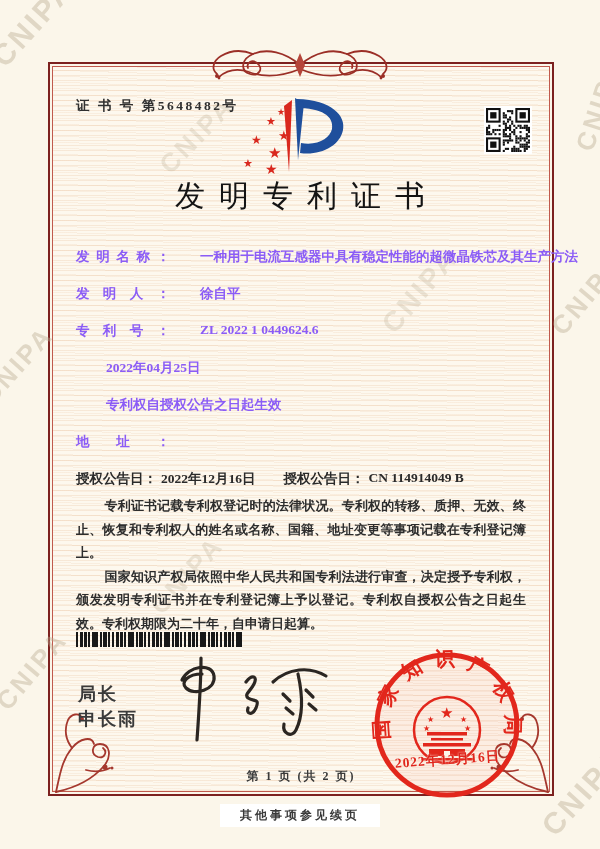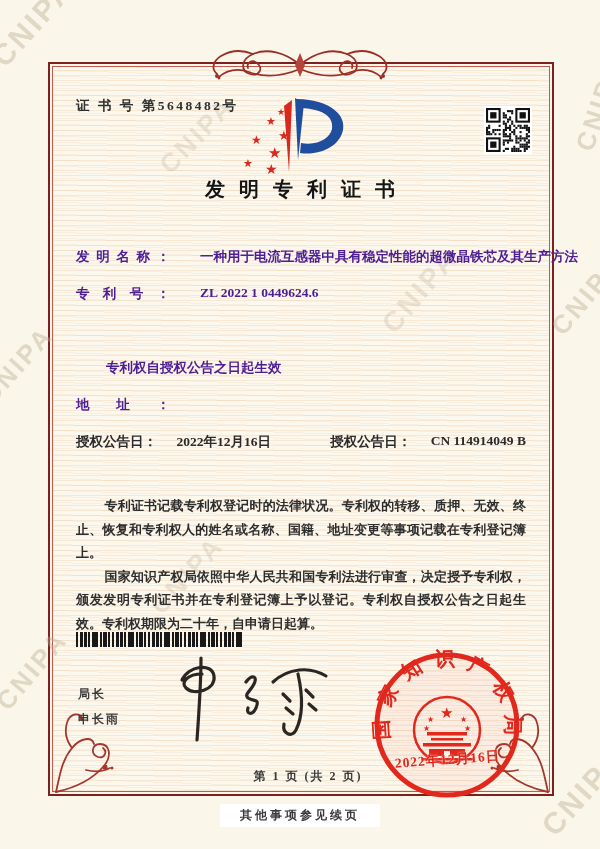--- a/index.html
+++ b/index.html
@@ -40,60 +40,60 @@
     position:absolute;left:76px;top:97px;z-index:4;
     font-size:13.5px;font-weight:600;letter-spacing:2.5px;color:#303030;
   }
   .logo{position:absolute;left:240px;top:96px;z-index:4;}
   .qr{
     position:absolute;left:484px;top:106px;z-index:4;
     background:#fff;padding:2px;
   }
   .title{
     position:absolute;left:0;top:176px;width:100%;z-index:4;
-    text-align:center;font-size:20px;font-weight:bold;color:#141414;
+    text-align:center;font-size:30px;font-weight:normal;color:#141414;
     letter-spacing:14px;text-indent:14px;
   }
   
   .fields{position:absolute;left:76px;top:248px;width:450px;z-index:4;}
-  .field-row{display:flex;height:23px;margin-bottom:14px;font-size:13.5px;font-weight:600;color:#4c1d95;}
+  .field-row{display:flex;height:23px;margin-bottom:14px;font-size:13.5px;font-weight:600;color:#8b5cf6;}
   .flabel{flex:none;width:94px;text-align:justify;text-align-last:justify;}
   .fvalue{flex:1;padding-left:6px;white-space:nowrap;margin-left:24px;}
-  .grant-row{display:flex;height:23px;font-size:13.5px;font-weight:600;color:#2a2a2a;justify-content:space-between;}
+  .grant-row{display:flex;height:23px;font-size:13.5px;font-weight:600;color:#2a2a2a;}
   .glabel{flex:none;}
   .gvalue{flex:none;padding-left:4px;}
   .gap{flex:none;width:28px;}
   
   .paras{position:absolute;left:76px;top:494px;width:450px;z-index:4;}
   .paras p{
     margin:0;font-size:13px;line-height:23.5px;font-weight:600;
     text-indent:2.2em;text-align:justify;color:#2d2d2d;
   }
   
   .barcode{
     position:absolute;left:76px;top:632px;width:166px;height:15px;z-index:4;
     background-image:
       repeating-linear-gradient(90deg,#181818 0 2px,transparent 2px 4px),
       repeating-linear-gradient(90deg,#181818 0 1px,transparent 1px 6px),
       repeating-linear-gradient(90deg,#181818 0 2px,transparent 2px 9px);
   }
   .director{position:absolute;left:78px;top:682px;z-index:4;
-    font-size:12px;font-weight:700;letter-spacing:2px;color:#3a3a3a;line-height:25px;}
+    font-size:18px;font-weight:700;letter-spacing:2px;color:#3a3a3a;line-height:25px;}
   .signature{position:absolute;left:168px;top:652px;z-index:5;}
   .seal{position:absolute;left:368px;top:646px;z-index:5;}
   .seal-date{
     position:absolute;left:370px;top:751px;width:155px;z-index:6;
     text-align:center;font-size:13.5px;font-weight:bold;color:#e0251c;
     letter-spacing:1px;transform:rotate(-4deg);
     text-shadow:0 0 2px rgba(253,246,234,0.9);
     white-space:nowrap;
   }
   .page-num{
     position:absolute;left:48px;top:768px;width:506px;z-index:4;
-    text-align:center;font-size:12px;font-weight:600;letter-spacing:2px;color:#3a3a3a;padding-left:7px;
+    text-align:center;font-size:12px;font-weight:600;letter-spacing:2px;color:#3a3a3a;
   }
   .note{
     position:absolute;left:0;top:804px;width:100%;z-index:4;text-align:center;
   }
   .note span{
     display:inline-block;background:#ffffff;padding:3px 20px;
     font-size:12px;font-weight:600;letter-spacing:3px;color:#3a3a3a;
   }
 </style>
 </head>
@@ -305,24 +305,29 @@
   </svg>
 
   <div class="title">发明专利证书</div>
 
   <div class="fields">
     <div class="field-row">
       <span class="flabel">发明名称：</span>
       <span class="fvalue">一种用于电流互感器中具有稳定性能的超微晶铁芯及其生产方法</span>
     </div>
     <div class="field-row">
+      <span class="flabel">发明人：</span>
+      <span class="fvalue">徐自平</span>
+    </div>
+    <div class="field-row">
       <span class="flabel">专利号：</span>
       <span class="fvalue">ZL 2022 1 0449624.6</span>
     </div>
     <div class="field-row">
+      <span class="fvalue">2022年04月25日</span>
     </div>
     <div class="field-row">
       <span class="fvalue">专利权自授权公告之日起生效</span>
     </div>
     <div class="field-row">
       <span class="flabel">地址：</span>
     </div>
     <div class="grant-row">
       <span class="glabel">授权公告日：</span>
       <span class="gvalue">2022年12月16日</span>

